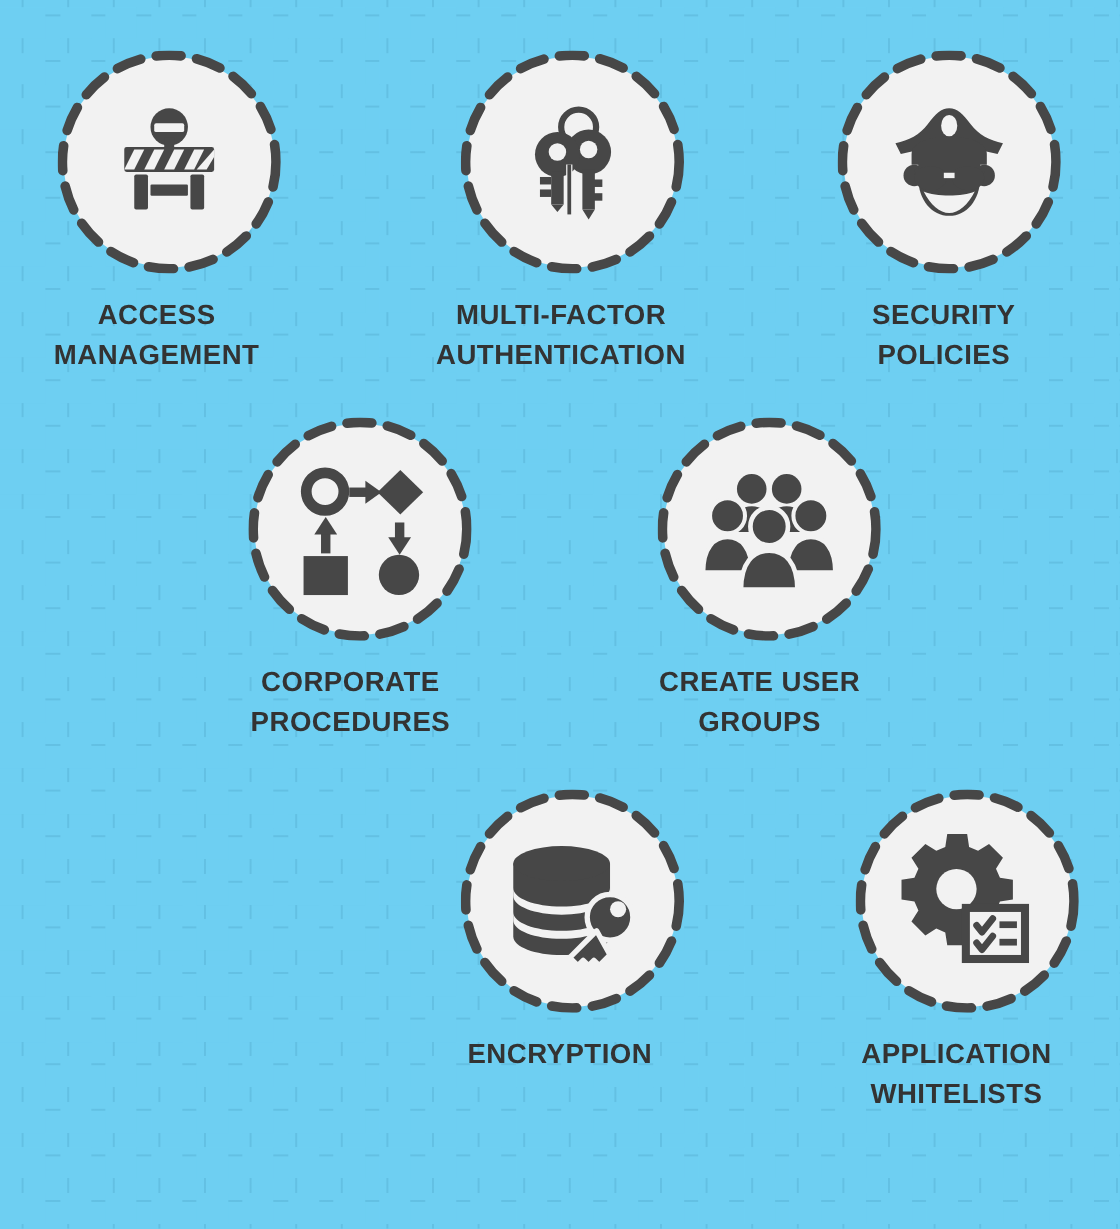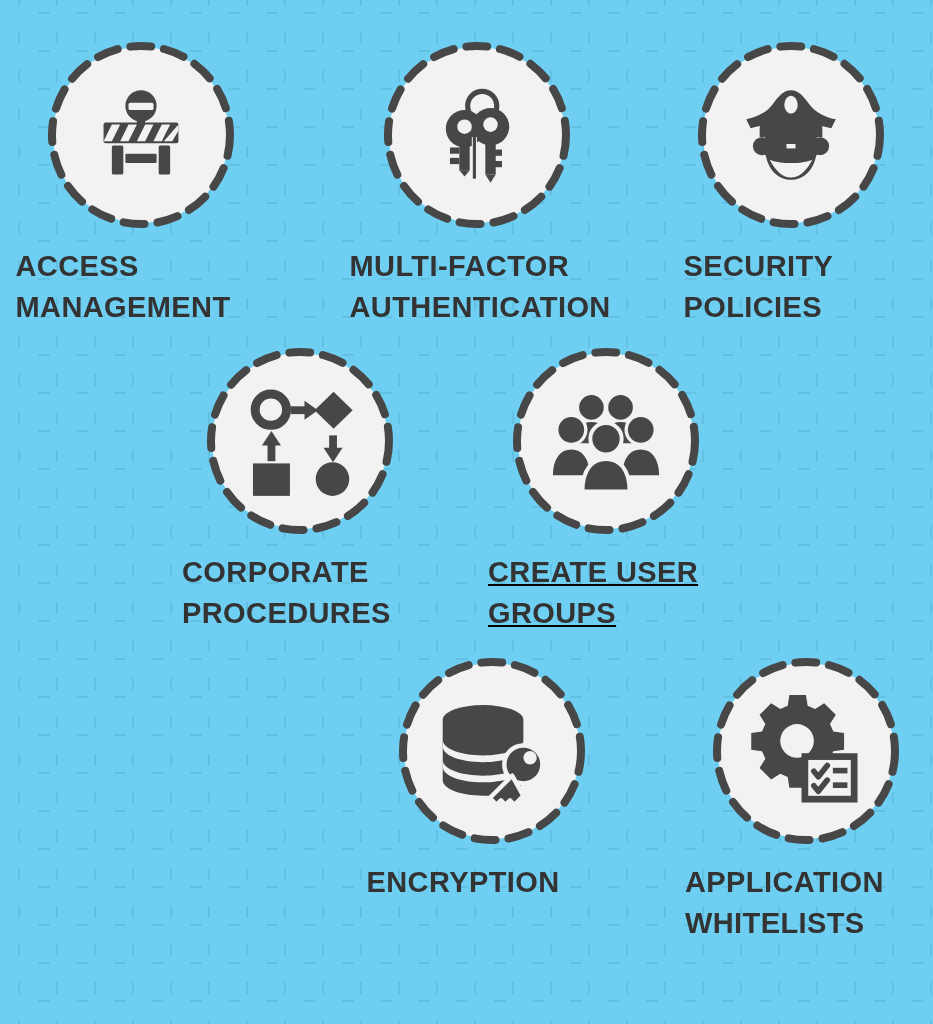--- a/index.html
+++ b/index.html
@@ -81,39 +81,39 @@
     width: 104px;
     height: 104px;
     fill: #474747;
   }
   .glyph.wide {
     width: 112px;
     height: 112px;
   }
   .label {
     margin-top: 18px;
-    text-align: left;
+    text-align: center;
     color: #333333;
     font-weight: bold;
-    font-size: 29px;
+    font-size: 23px;
     line-height: 1.43;
     letter-spacing: 0.4px;
     text-transform: uppercase;
     white-space: pre-line;
     font-family: "Liberation Sans", sans-serif;
   }
 
   
   #card-access-management   { left: 47px;  top: 42px;  width: 188px; }
   #card-mfa                 { left: 378px; top: 42px;  width: 198px; }
   #card-security-policies   { left: 697px; top: 42px;  width: 188px; }
   #card-corporate-procedures{ left: 206px; top: 348px; width: 188px; }
-  #card-create-user-groups  { left: 512px; top: 348px; width: 188px; text-decoration: underline; }
+  #card-create-user-groups  { left: 547px; top: 348px; width: 188px; }
   #card-password            { left: 54px;  top: 658px; width: 188px; }
-  #card-encryption          { left: 398px; top: 658px; width: 188px; }
+  #card-encryption          { left: 383px; top: 658px; width: 188px; }
   #card-whitelists          { left: 712px; top: 658px; width: 188px; }
 
   #card-access-management .label { width: 230px; margin-left: -21px; }
   #card-mfa .label { width: 236px; margin-left: -19px; }
   #card-security-policies .label { width: 206px; margin-left: -9px; }
   #card-corporate-procedures .label { width: 220px; margin-left: -16px; }
   #card-create-user-groups .label { width: 220px; margin-left: -16px; }
   #card-password .label { width: 230px; margin-left: -21px; }
   #card-encryption .label { width: 230px; margin-left: -21px; }
   #card-whitelists .label { width: 224px; margin-left: -18px; }

